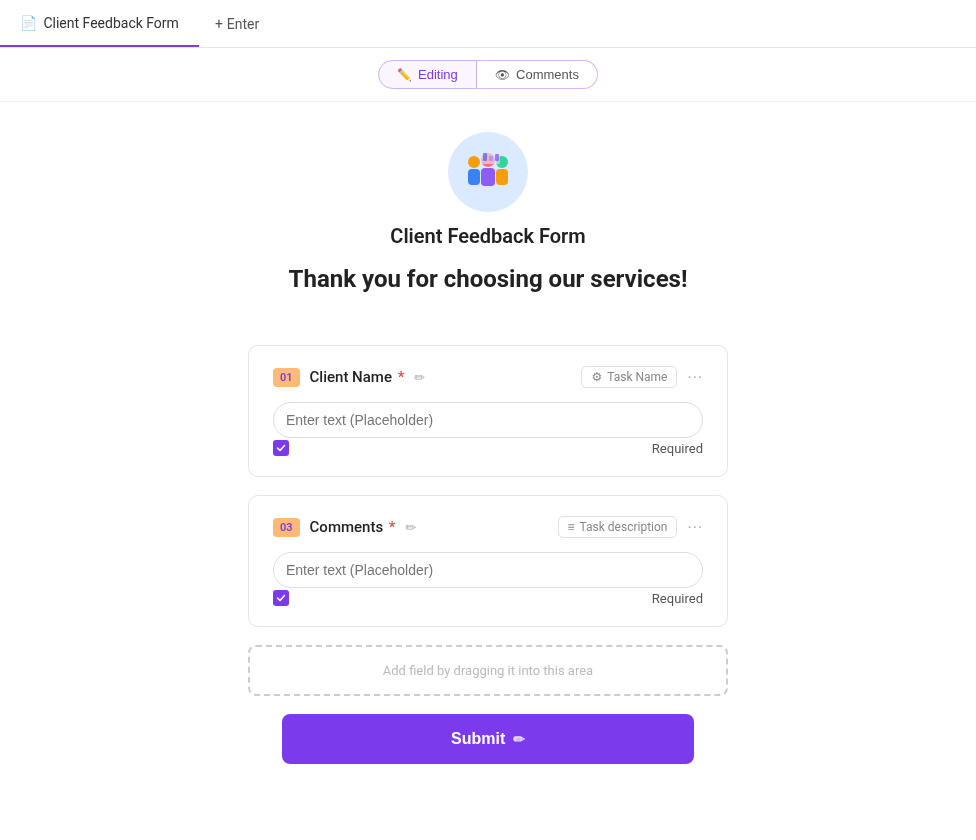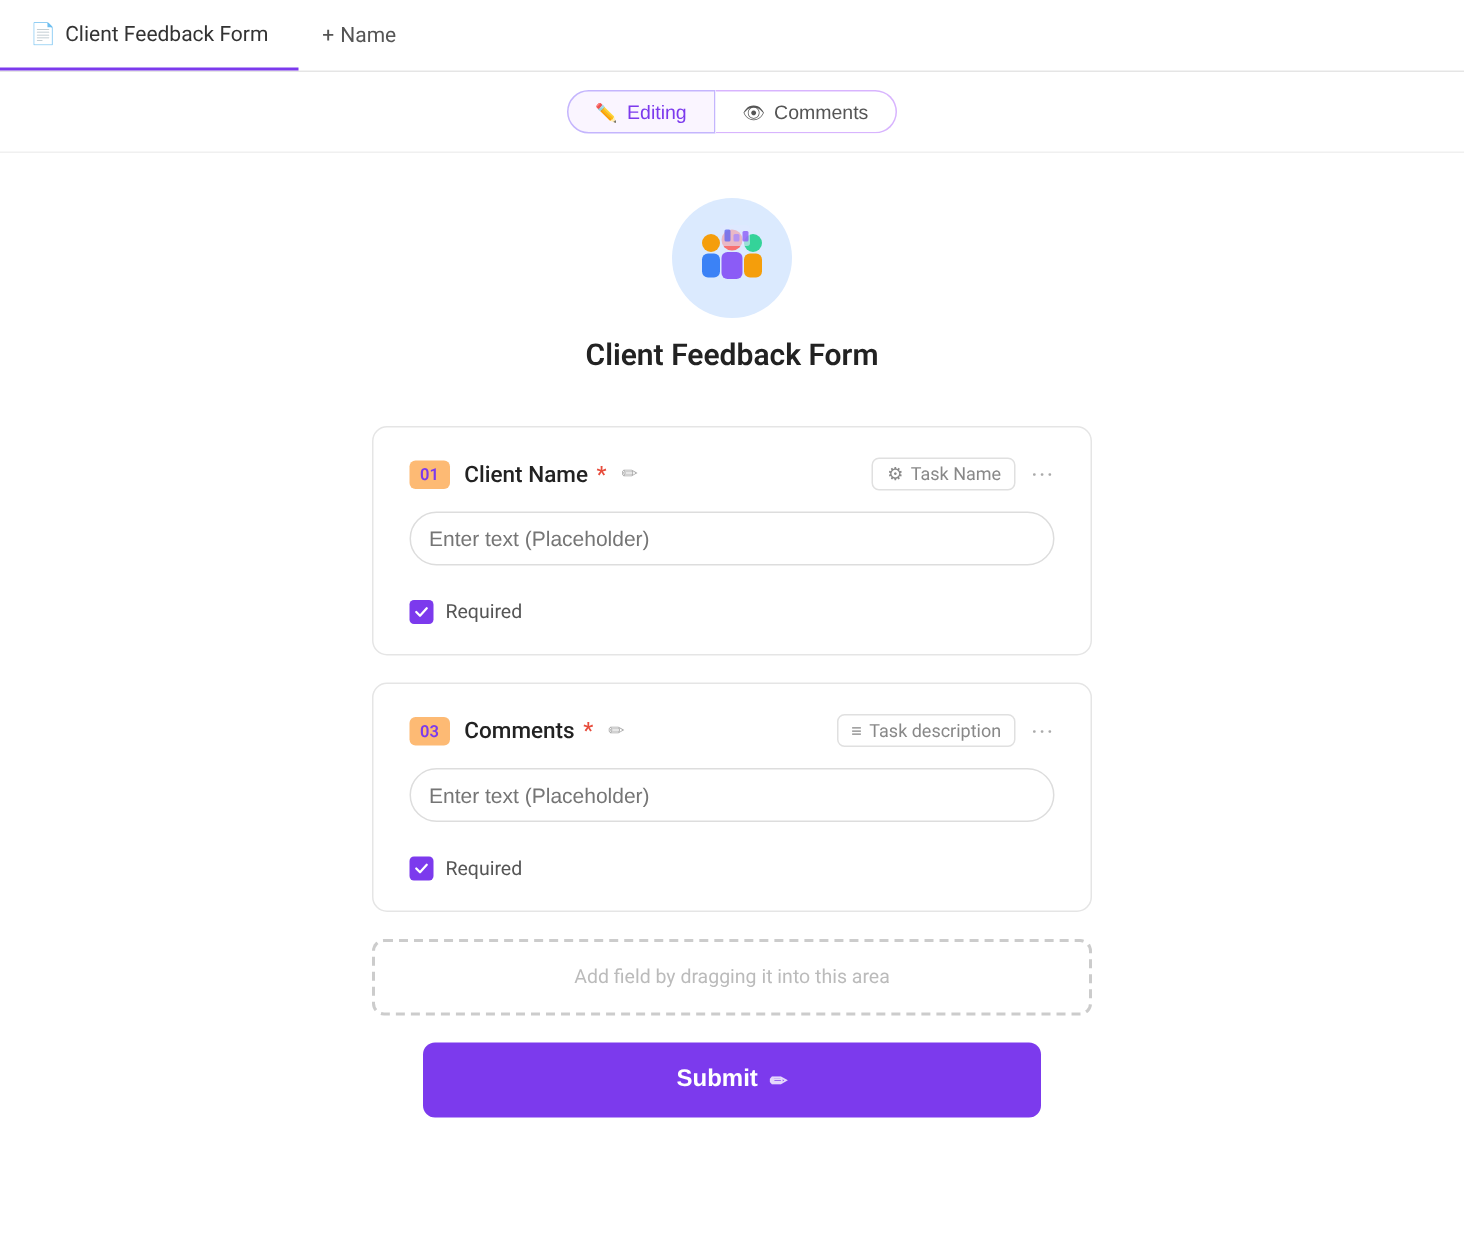--- a/index.html
+++ b/index.html
@@ -187,23 +187,23 @@
       border-radius: 18px;
       padding: 9px 12px;
       font-size: 14px;
       color: #bbb;
       outline: none;
       background: #fff;
     }
     .required-row {
       display: flex;
       align-items: center;
-      justify-content: flex-start;
+      justify-content: space-between;
       gap: 8px;
-      margin-top: 23px;
+      margin-top: 2px;
     }
     .required-checkbox {
       width: 16px;
       height: 16px;
       background: #7c3aed;
       border-radius: 3px;
       display: flex;
       align-items: center;
       justify-content: center;
       flex-shrink: 0;
@@ -253,21 +253,21 @@
 </head>
 <body>
 
 <nav class="top-nav">
   <div class="nav-tab active">
     <span class="tab-icon">📄</span>
     <span>Client Feedback Form</span>
   </div>
   <div class="nav-tab-add">
     <span>+</span>
-    <span>Name</span>
+    <span>Enter</span>
   </div>
 </nav>
 
 <div class="mode-bar">
   <button class="mode-btn editing">
     <span class="mode-icon">✏️</span>
     <span>Editing</span>
   </button>
   <button class="mode-btn viewing">
     <span class="mode-icon">👁</span>
@@ -291,20 +291,21 @@
         <circle cx="46" cy="22" r="6" fill="#34d399"></circle>
         <rect x="40" y="29" width="12" height="16" rx="4" fill="#f59e0b"></rect>
 
         <rect x="24" y="10" width="20" height="14" rx="2" fill="#e0e7ff" opacity="0.6"></rect>
         <rect x="27" y="13" width="4" height="8" rx="1" fill="#6366f1" opacity="0.8"></rect>
         <rect x="33" y="16" width="4" height="5" rx="1" fill="#a78bfa" opacity="0.8"></rect>
         <rect x="39" y="14" width="4" height="7" rx="1" fill="#8b5cf6" opacity="0.8"></rect>
       </svg>
     </div>
     <h1 class="form-title">Client Feedback Form</h1>
+    <h2 class="form-subtitle">Thank you for choosing our services!</h2>
   </div>
 
   <div class="form-card">
     <div class="card-header">
       <div class="card-header-left">
         <span class="field-number">01</span>
         <span class="field-label">
           <span>Client Name</span>
           <span style="color:#e74c3c; margin-left:2px;">*</span>
         </span>

